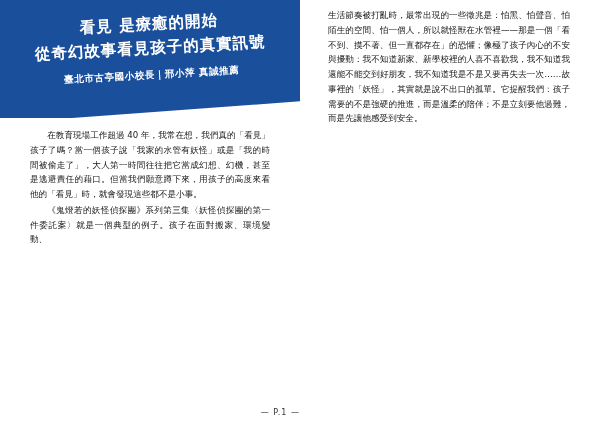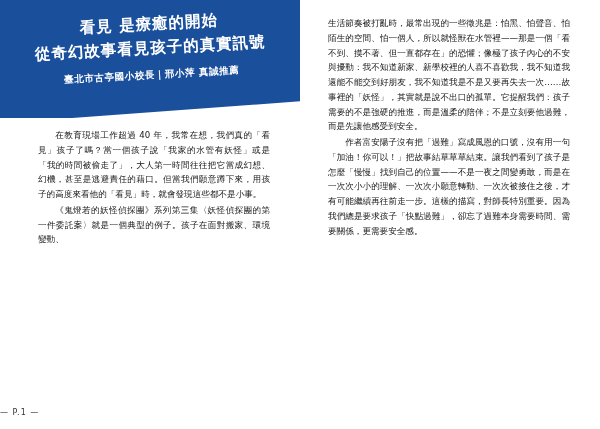--- a/index.html
+++ b/index.html
@@ -94,40 +94,40 @@
   
   .col {
     box-sizing: border-box;
     font-size: 8.6px;
     line-height: 1.72;
     color: #161616;
     text-align: justify;
     text-justify: inter-ideograph;
   }
   .col-left {
-    padding: 10px 30px 0 38px;
+    padding: 10px 30px 0 30px;
   }
   .col-right {
-    padding: 16px 30px 0 28px;
+    padding: 8px 30px 0 28px;
   }
   .col p {
     margin: 0 0 0.1em 0;
     text-indent: 2em;
   }
   .col p.noindent {
     text-indent: 0;
   }
 
   
   .folio {
     position: absolute;
     bottom: 12px;
     left: 0;
     width: 300px;
-    text-align: left;
+    text-align: right;
     font-size: 8px;
     color: #333333;
     letter-spacing: 1px;
   }
 </style>
 </head>
 <body>
 
 <div class="spread">
 
@@ -147,18 +147,17 @@
       <p>在教育現場工作超過 40 年，我常在想，我們真的「看見」孩子了嗎？當一個孩子說「我家的水管有妖怪」或是「我的時間被偷走了」，大人第一時間往往把它當成幻想、幻機，甚至是逃避責任的藉口。但當我們願意蹲下來，用孩子的高度來看他的「看見」時，就會發現這些都不是小事。</p>
       <p>《鬼燈若的妖怪偵探團》系列第三集〈妖怪偵探團的第一件委託案〉就是一個典型的例子。孩子在面對搬家、環境變動、</p>
     </div>
 
     <div class="folio">— P.1 —</div>
   </div>
 
   <div class="page page-right">
     <div class="col col-right">
       <p class="noindent">生活節奏被打亂時，最常出現的一些徵兆是：怕黑、怕聲音、怕陌生的空間、怕一個人，所以就怪獸在水管裡——那是一個「看不到、摸不著、但一直都存在」的恐懼；像極了孩子內心的不安與擾動：我不知道新家、新學校裡的人喜不喜歡我，我不知道我還能不能交到好朋友，我不知道我是不是又要再失去一次……故事裡的「妖怪」，其實就是說不出口的孤單。它提醒我們：孩子需要的不是強硬的推進，而是溫柔的陪伴；不是立刻要他過難，而是先讓他感受到安全。</p>
-      <p>作者富安陽子沒有把「過難」寫成風恩的口號，沒有用一句「加油！你可以！」把故事結草草草結束。讓我們看到了孩子是怎麼「慢慢」找到自己的位置——不是一夜之間變勇敢，而是在一次次小小的理解、一次次小願意轉動、一次次被接住之後，才有可能繼續再往前走一步。這樣的描寫，對師長特別重要。因為我們總是要求孩子「快點過難」，卻忘了過難本身需要時間、需要關係，更需要安全感。</p>
     </div>
 
   </div>
 
 </div>
 
 </body></html>

